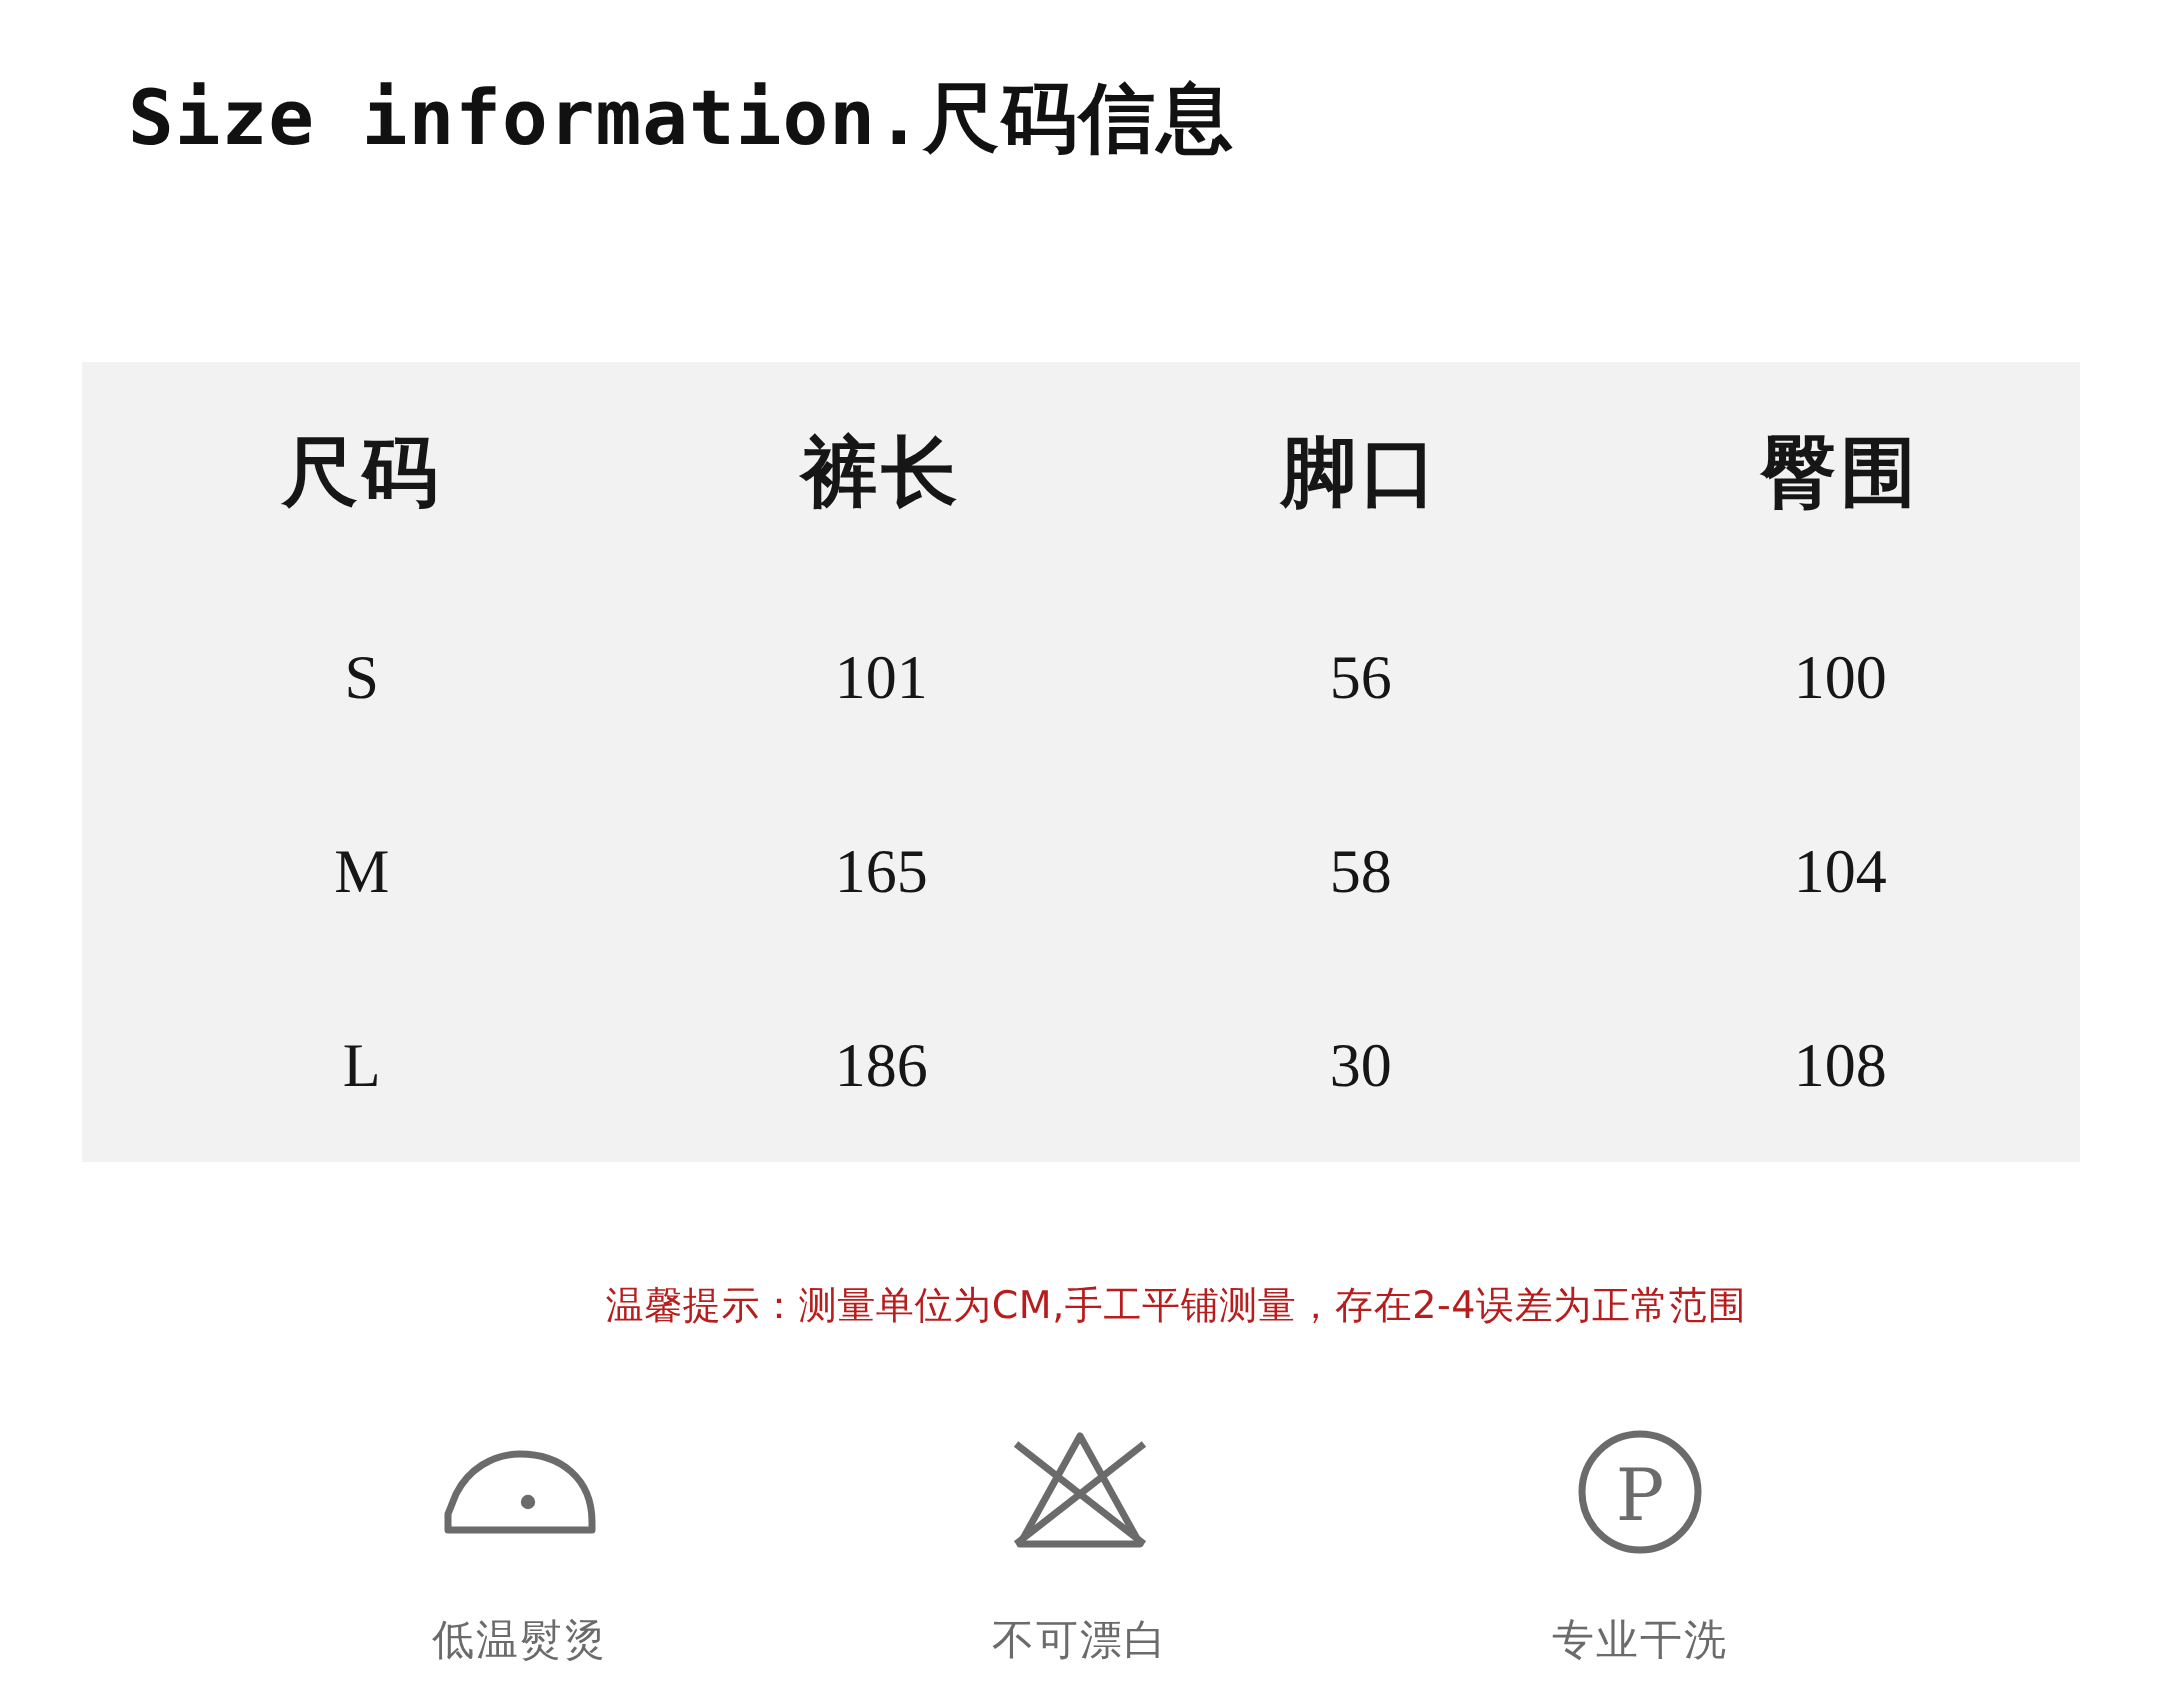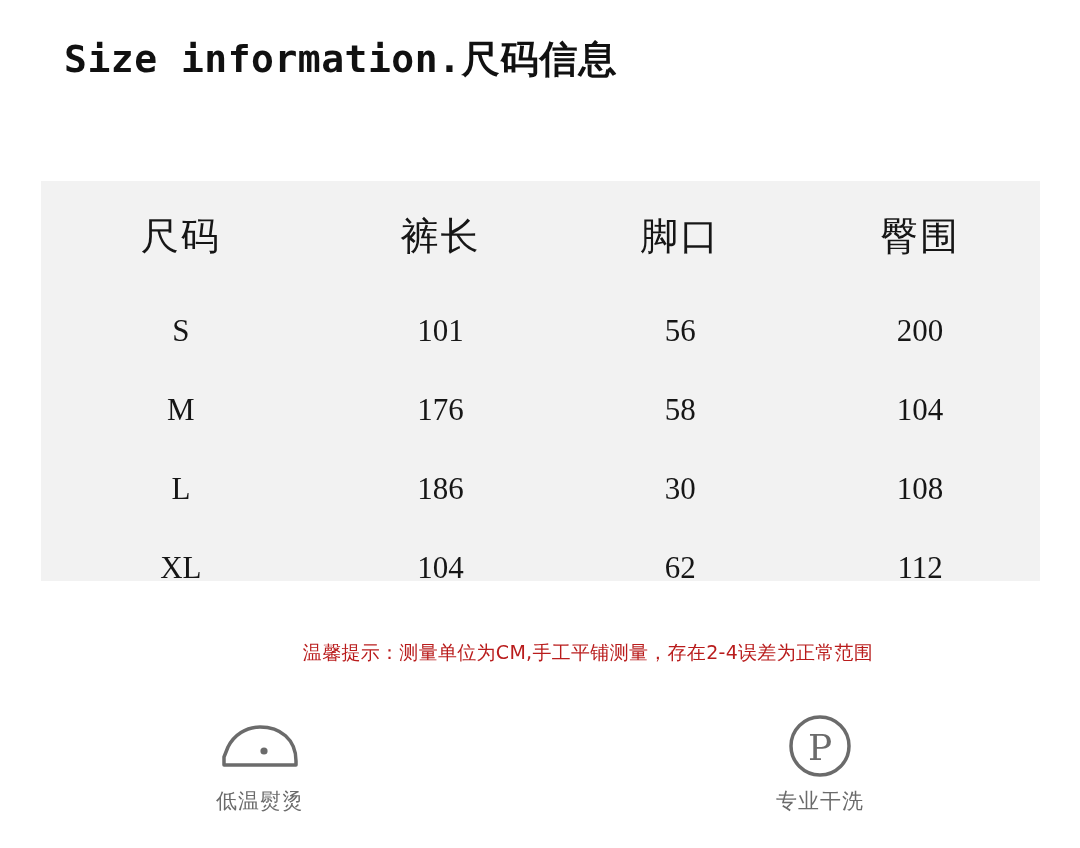--- a/index.html
+++ b/index.html
@@ -59,21 +59,21 @@
   }
   table.size-table th,
   table.size-table td {
     text-align: center;
     border: none;
     font-family: "Liberation Serif", serif;
     color: #161616;
   }
   table.size-table th {
     font-size: 38px;
-    font-weight: 400;
+    font-weight: 700;
     font-family: "DejaVu Serif", serif;
     height: 108px;
     vertical-align: middle;
     letter-spacing: 2px;
   }
   table.size-table td {
     font-size: 31px;
     font-weight: 400;
     height: 77px;
     vertical-align: middle;
@@ -115,21 +115,21 @@
     flex-direction: column;
     align-items: center;
   }
   .care-icon {
     height: 72px;
     display: flex;
     align-items: center;
     justify-content: center;
   }
   .care-label {
-    margin-top: 5px;
+    margin-top: 24px;
     font-family: "DejaVu Sans", sans-serif;
     font-size: 21px;
     color: #6b6b6b;
     letter-spacing: 1px;
     white-space: nowrap;
   }
 </style>
 </head>
 <body>
 
@@ -151,59 +151,63 @@
           <th>裤长</th>
           <th>脚口</th>
           <th>臀围</th>
         </tr>
       </thead>
       <tbody>
         <tr>
           <td>S</td>
           <td>101</td>
           <td>56</td>
-          <td>200</td>
+          <td>100</td>
         </tr>
         <tr>
           <td>M</td>
-          <td>176</td>
+          <td>165</td>
           <td>58</td>
           <td>104</td>
         </tr>
         <tr>
           <td>L</td>
           <td>186</td>
           <td>30</td>
           <td>108</td>
-        </tr>
-        <tr>
-          <td>XL</td>
-          <td>104</td>
-          <td>62</td>
-          <td>112</td>
         </tr>
       </tbody>
     </table>
   </div>
 
   <div class="tip">温馨提示：测量单位为CM,手工平铺测量，存在2-4误差为正常范围</div>
 
   <div class="care-row">
 
     <div class="care-item">
       <div class="care-icon">
         <svg width="92" height="70" viewBox="0 0 92 70" aria-hidden="true">
           <path d="M10 54 L82 54 L82 50 C82 28 66 16 46 16 C32 16 20 24 14 36 L10 46 Z" fill="none" stroke="#6b6b6b" stroke-width="3.5" stroke-linejoin="round"></path>
           <circle cx="50" cy="40" r="3.6" fill="#6b6b6b"></circle>
         </svg>
       </div>
       <div class="care-label">低温熨烫</div>
     </div>
 
 
+    <div class="care-item">
+      <div class="care-icon">
+        <svg width="92" height="72" viewBox="0 0 92 72" aria-hidden="true">
+          <path d="M46 8 L76 62 L16 62 Z" fill="none" stroke="#6b6b6b" stroke-width="3.5" stroke-linejoin="round"></path>
+          <line x1="14" y1="12" x2="78" y2="62" stroke="#6b6b6b" stroke-width="3.5"></line>
+          <line x1="78" y1="12" x2="14" y2="62" stroke="#6b6b6b" stroke-width="3.5"></line>
+        </svg>
+      </div>
+      <div class="care-label">不可漂白</div>
+    </div>
 
     <div class="care-item">
       <div class="care-icon">
         <svg width="92" height="72" viewBox="0 0 92 72" aria-hidden="true">
           <circle cx="46" cy="36" r="29" fill="none" stroke="#6b6b6b" stroke-width="3.5"></circle>
           <text x="46" y="50" text-anchor="middle" font-family="DejaVu Serif, serif" font-size="36" fill="#6b6b6b">P</text>
         </svg>
       </div>
       <div class="care-label">专业干洗</div>
     </div>

